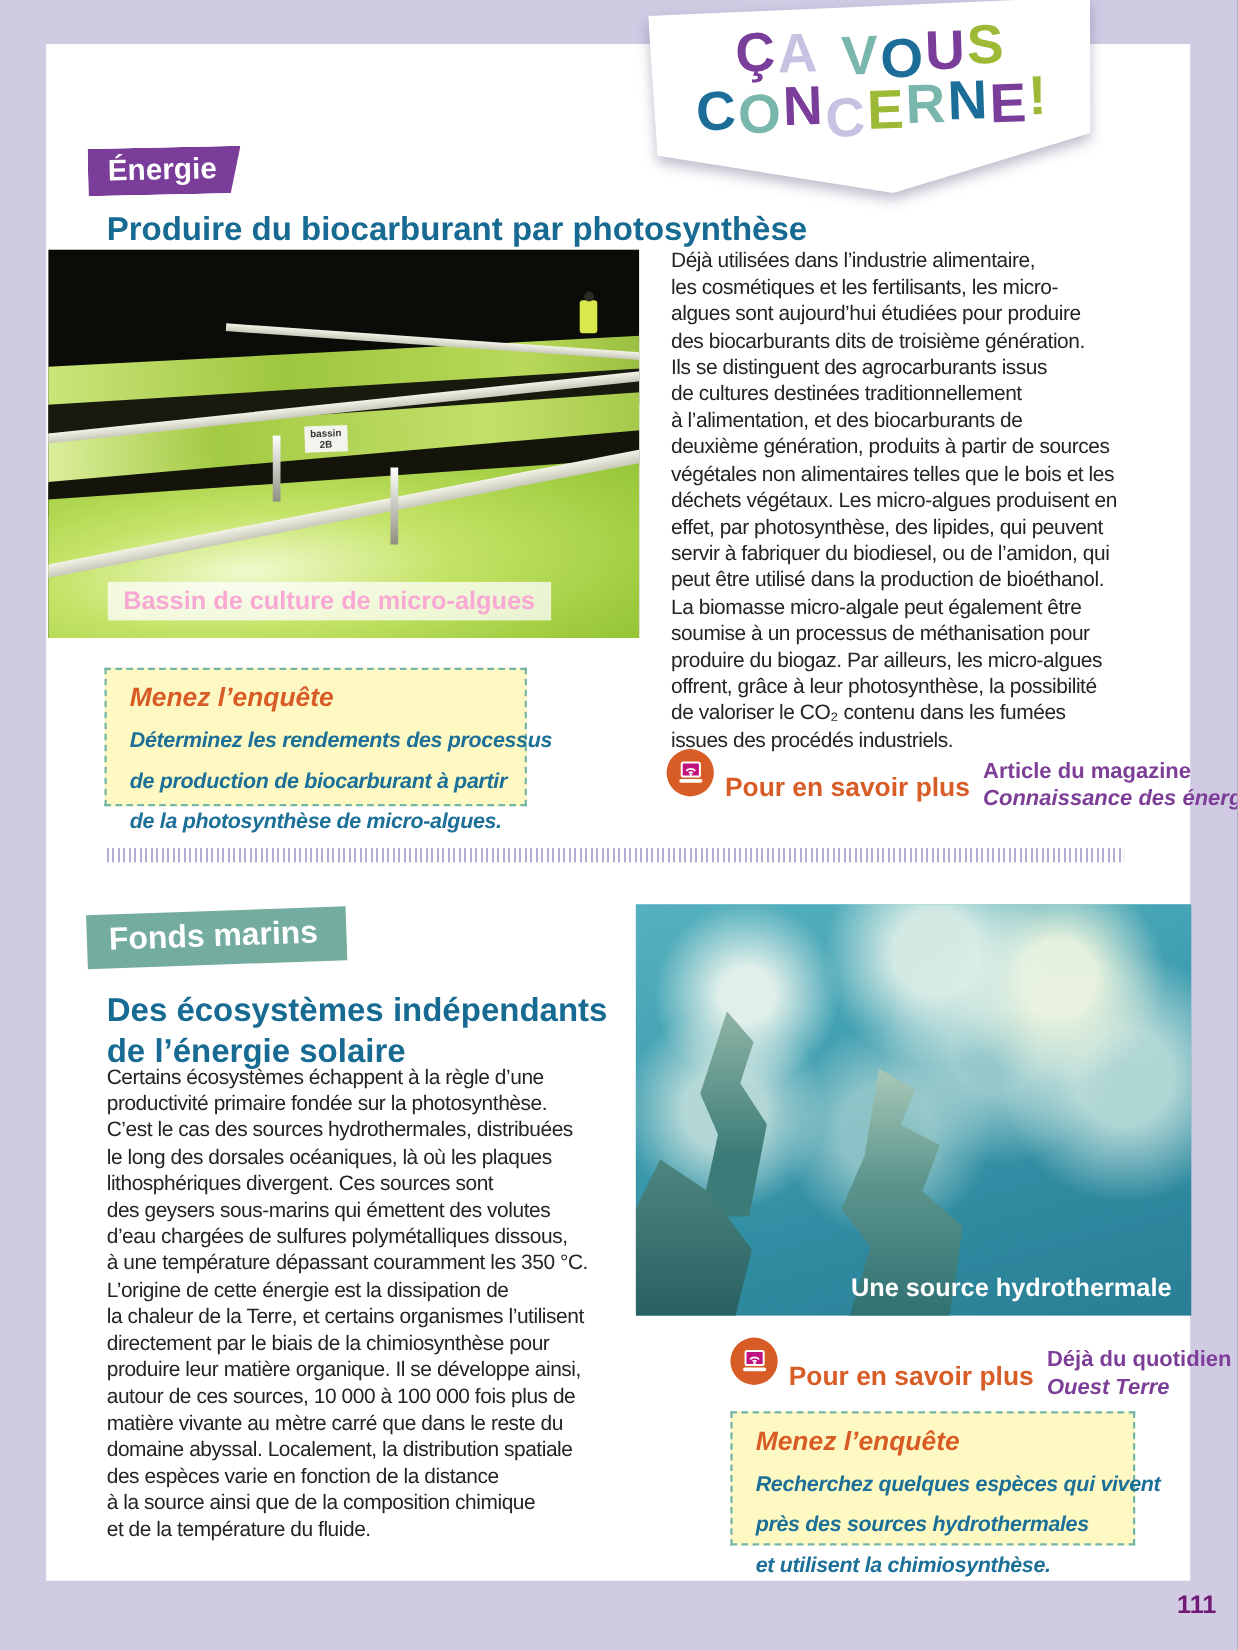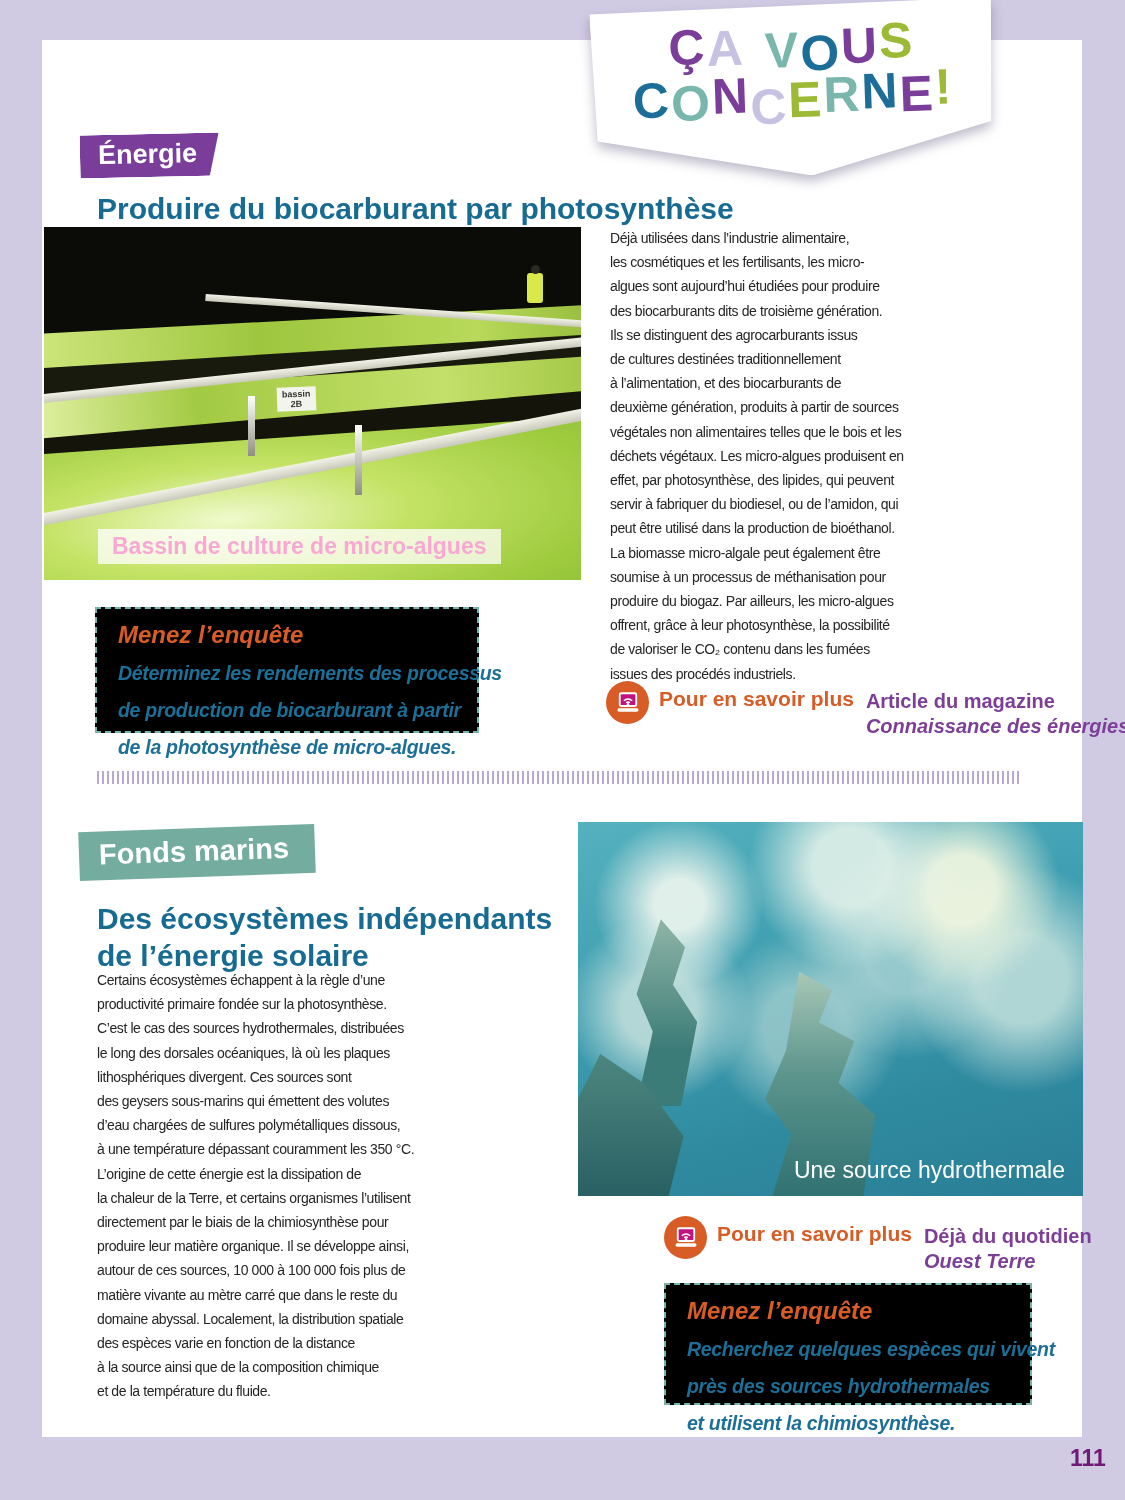--- a/index.html
+++ b/index.html
@@ -23,21 +23,21 @@
   
   .badge{position:absolute;color:#fff;font-weight:bold;z-index:3;}
   .badge-energie{left:80px;top:134px;background:#7a3d99;font-size:27px;padding:5px 22px 7px 18px;
     transform:rotate(-1.2deg);clip-path:polygon(0 0,100% 0,93% 100%,0 100%);}
   .badge-fonds{left:79px;top:828px;background:#74ac9f;font-size:29px;padding:7px 26px 9px 20px;
     transform:rotate(-2deg);}
   .h1{position:absolute;left:97px;top:192px;color:#176b93;font-weight:bold;font-size:30px;white-space:pre;}
   .h2{position:absolute;left:97px;top:888px;color:#176b93;font-weight:bold;font-size:30px;line-height:37px;white-space:pre;margin-top:12px;}
 
   
-  .bodytext{position:absolute;color:#242424;font-size:14px;line-height:24.2px;letter-spacing:-0.4px;white-space:pre;}
+  .bodytext{position:absolute;color:#242424;font-size:19px;line-height:24.2px;letter-spacing:-0.4px;white-space:pre;}
   .body1{left:610px;top:226px;width:472px;}
   .body2{left:97px;top:968px;width:485px;}
 
   
   .photo1{position:absolute;left:44px;top:227px;width:537px;height:353px;overflow:hidden;background:#0b0b07;}
   .pstrip{position:absolute;left:-6%;width:115%;}
   .pond-far{top:26%;height:10%;background:linear-gradient(90deg,#d2e982,#9ec63e 40%,#b8d95a 75%,#8db334);transform:rotate(-3deg);}
   .gravel1{top:35%;height:9%;background:#191a0e;transform:rotate(-3.5deg);}
   .pond-mid{top:42%;height:13%;background:linear-gradient(90deg,#e7f5ae,#a3ca43 30%,#c3e06a 70%,#9cc23e);transform:rotate(-4deg);}
   .gravel2{top:53%;height:9%;background:#14140b;transform:rotate(-5deg);}
@@ -67,35 +67,35 @@
       radial-gradient(circle at 45% 55%, rgba(196,224,218,.6) 0 12%, rgba(196,224,218,0) 28%),
       radial-gradient(circle at 65% 35%, rgba(210,232,225,.6) 0 10%, rgba(210,232,225,0) 26%),
       linear-gradient(165deg,#55b1be 0%,#3d9db0 40%,#2f8aa0 72%,#297e95 100%);}
   .rock{position:absolute;}
   .rockC{left:36%;top:40%;width:26%;height:62%;background:linear-gradient(#a8c8b8,#5b948c 45%,#2e6f70);
     clip-path:polygon(30% 0,55% 8%,45% 22%,72% 30%,60% 48%,88% 62%,78% 100%,8% 100%,24% 70%,4% 55%,20% 34%);}
   .rockL{left:10%;top:26%;width:16%;height:50%;background:linear-gradient(#8fb5a6,#3c7c78 70%);
     clip-path:polygon(40% 0,70% 15%,55% 35%,85% 55%,65% 100%,10% 100%,30% 60%,10% 40%);}
   .rockB{left:0;top:62%;width:22%;height:40%;background:linear-gradient(#4d867f,#275f62);
     clip-path:polygon(20% 0,60% 20%,95% 55%,80% 100%,0 100%,0 30%);}
-  .caption2{position:absolute;right:18px;bottom:12px;color:#ffffff;font-weight:normal;font-size:23px;}
+  .caption2{position:absolute;right:18px;bottom:12px;color:#ffffff;font-weight:bold;font-size:23px;}
 
   
   .more-row{position:absolute;display:flex;align-items:flex-start;}
   .more1{left:606px;top:681px;}
   .more2{left:664px;top:1216px;}
   .icon-circle{width:43px;height:43px;border-radius:50%;background:#d85c26;flex:0 0 auto;
     display:flex;align-items:center;justify-content:center;}
-  .more-label{color:#d85c26;font-weight:bold;font-size:21px;margin:6px 0 0 10px;white-space:pre;}
+  .more-label{color:#d85c26;font-weight:bold;font-size:24px;margin:22px 0 0 10px;white-space:pre;}
   .more-links{margin:8px 0 0 12px;}
   .res-title{display:block;color:#7c3e97;font-weight:bold;font-size:20px;line-height:25px;white-space:pre;}
   .res-sub{display:block;color:#7c3e97;font-weight:bold;font-style:italic;font-size:20px;line-height:25px;white-space:pre;}
 
   
-  .enq{position:absolute;border:2px dashed #74b5ab;background:#000000;padding:12px 14px 12px 21px;}
+  .enq{position:absolute;border:2px dashed #74b5ab;background:#fef9c3;padding:12px 14px 12px 21px;}
   .enq1{left:95px;top:607px;width:384px;height:126px;}
   .enq2{left:664px;top:1283px;width:368px;height:122px;}
   .enq-title{color:#d85c26;font-weight:bold;font-style:italic;font-size:24px;margin-bottom:6px;}
   .enq-text{color:#1c6f97;font-weight:600;font-style:italic;font-size:19.5px;line-height:37px;letter-spacing:-0.3px;white-space:pre;}
 
   
   .divider{position:absolute;left:97px;top:771px;width:925px;height:13px;
     background:repeating-linear-gradient(90deg,#b4aad4 0,#b4aad4 2px,transparent 2px,transparent 5px);}
   .pagenum{position:absolute;left:1070px;top:1445px;color:#701a75;font-weight:bold;font-size:23px;}
 </style>

